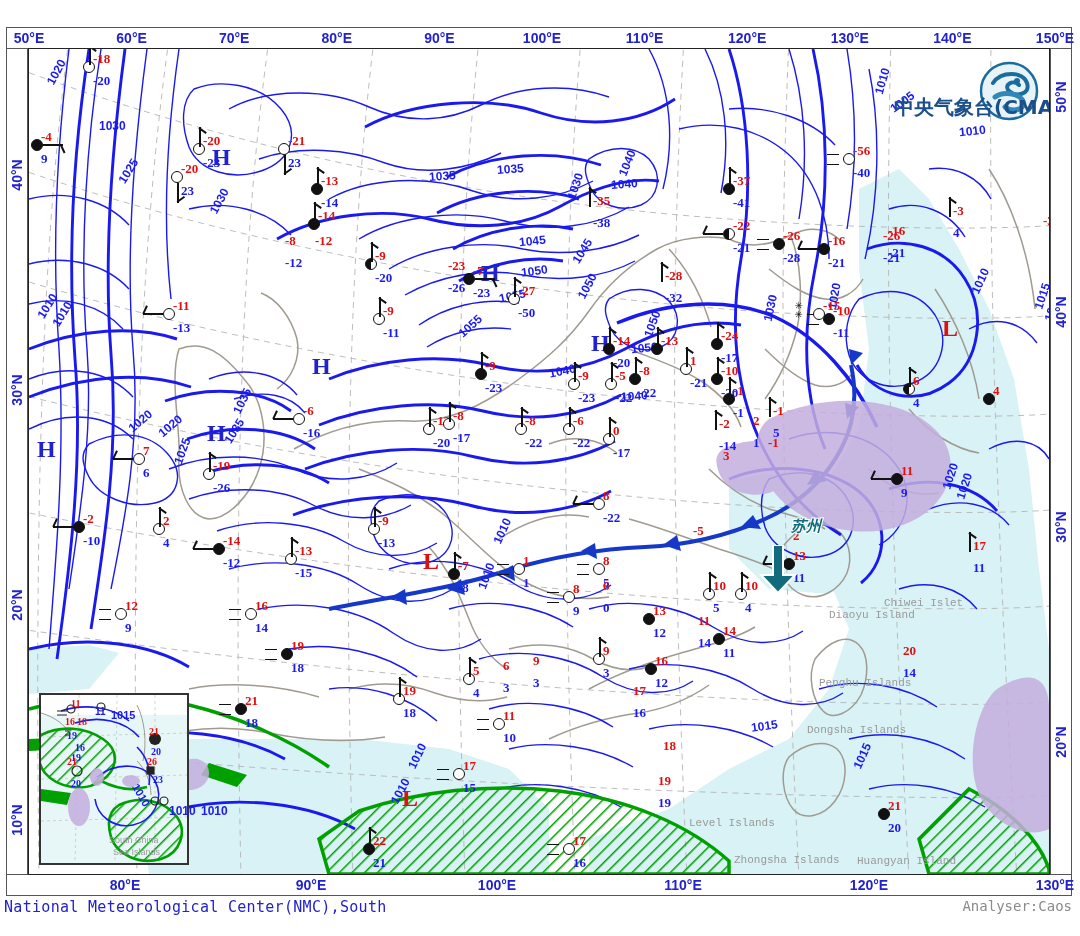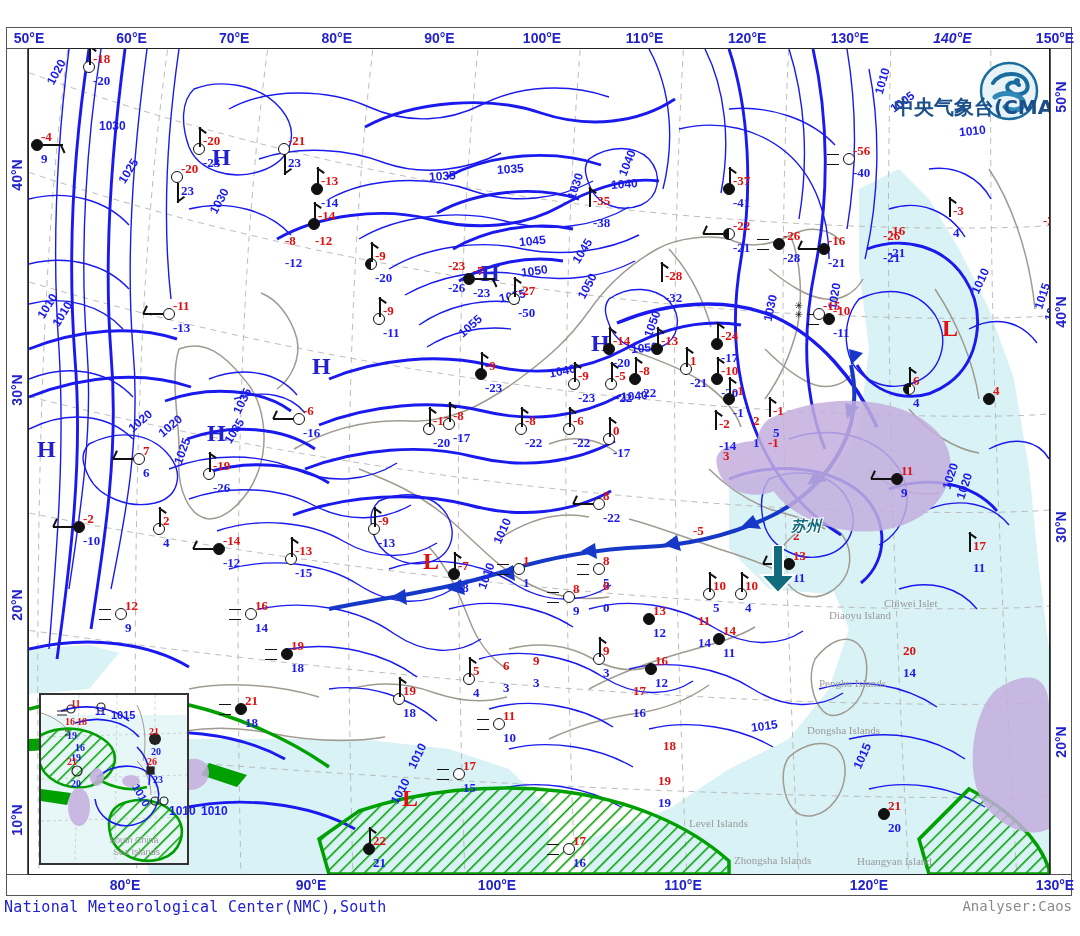--- a/index.html
+++ b/index.html
@@ -34,21 +34,21 @@
   .map{position:absolute;left:28px;top:48px;width:1022px;height:827px;
        background:#ffffff;border:1px solid #222;box-sizing:border-box;overflow:hidden;}
   .map svg{position:absolute;left:0;top:0;}
 
   
   .hl{position:absolute;font-family:"Liberation Serif",serif;font-size:24px;
       font-weight:bold;color:#2222cc;line-height:1;}
   .hl.low{color:#dd1111;}
   .isob{position:absolute;font-family:"Liberation Sans",sans-serif;font-size:12px;
         color:#1a1aee;font-weight:bold;white-space:nowrap;}
-  .sea{position:absolute;font-family:Liberation Serif, serif;font-size:11px;
+  .sea{position:absolute;font-family:Liberation Mono, monospace;font-size:11px;
        color:#9a9a9a;white-space:nowrap;}
   .front-lbl{position:absolute;font-family:"DejaVu Sans",sans-serif;font-size:44px;
        font-weight:bold;color:#106b7c;letter-spacing:2px;
        -webkit-text-stroke:4px #ffffff;paint-order:stroke fill;}
   .city{position:absolute;font-family:"DejaVu Sans",sans-serif;font-size:15px;
        font-weight:bold;color:#106b7c;-webkit-text-stroke:2px #fff;paint-order:stroke fill;}
   .cma{position:absolute;font-family:"DejaVu Sans",sans-serif;font-size:20px;
        font-weight:bold;color:#1a4f8a;white-space:nowrap;}
 
   
@@ -78,21 +78,21 @@
   <div class="axis-top" id="axTop">
       <div class="lonlab" style="left: 22px;">50°E</div>
       <div class="lonlab" style="left: 124.6px;">60°E</div>
       <div class="lonlab" style="left: 227.2px;">70°E</div>
       <div class="lonlab" style="left: 329.8px;">80°E</div>
       <div class="lonlab" style="left: 432.4px;">90°E</div>
       <div class="lonlab" style="left: 535px;">100°E</div>
       <div class="lonlab" style="left: 637.6px;">110°E</div>
       <div class="lonlab" style="left: 740.2px;">120°E</div>
       <div class="lonlab" style="left: 842.8px;">130°E</div>
-      <div class="lonlab" style="left: 945.4px; font-style: italic;">140°E</div>
+      <div class="lonlab" style="left: 945.4px;">140°E</div>
       <div class="lonlab" style="left: 1048px;">150°E</div>
     </div>
   <div class="axis-bot" id="axBot">
       <div class="lonlab" style="left: 118px;">80°E</div>
       <div class="lonlab" style="left: 304px;">90°E</div>
       <div class="lonlab" style="left: 490px;">100°E</div>
       <div class="lonlab" style="left: 676px;">110°E</div>
       <div class="lonlab" style="left: 862px;">120°E</div>
       <div class="lonlab" style="left: 1048px;">130°E</div>
     </div>

